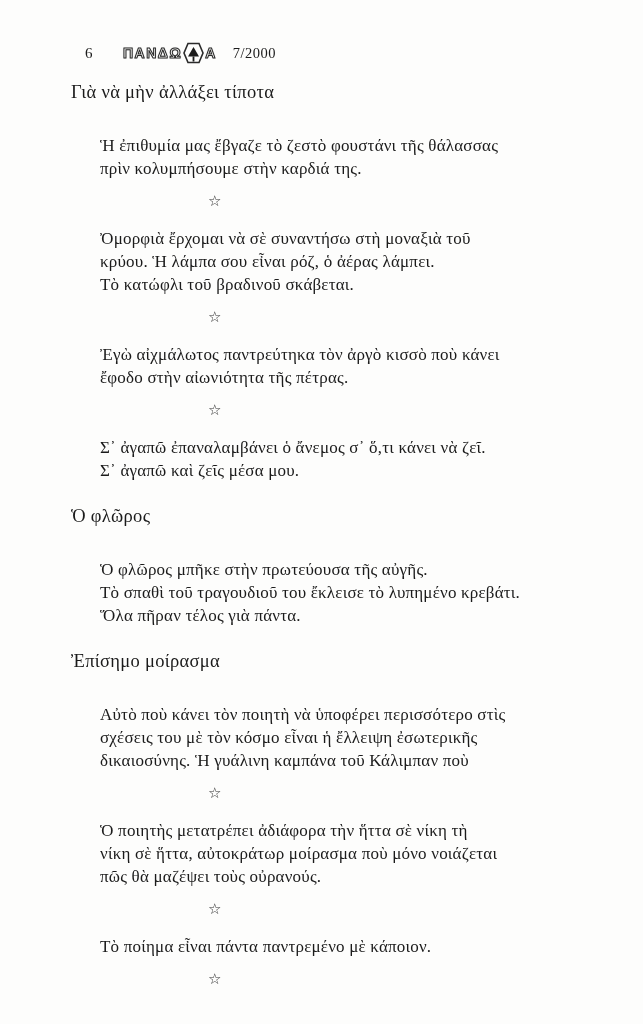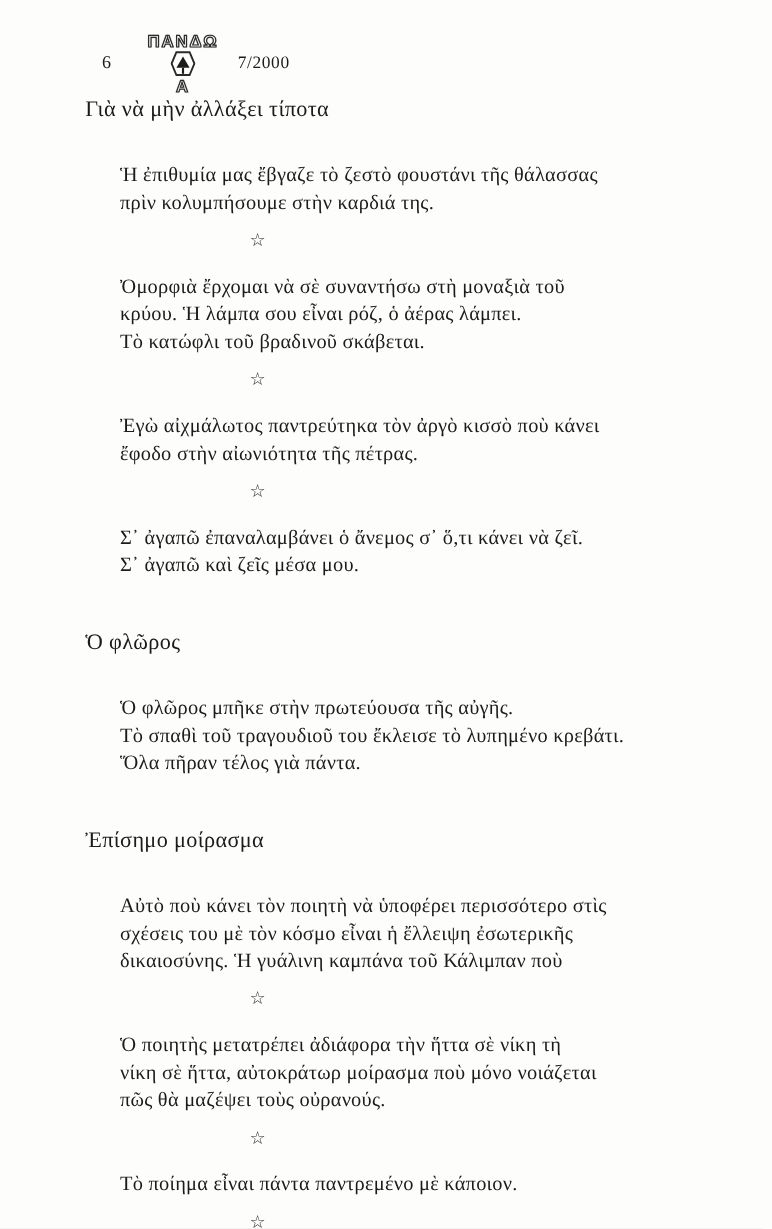--- a/index.html
+++ b/index.html
@@ -28,21 +28,20 @@
     margin-bottom: 18px;
   }
   .page-number {
     font-size: 15px;
     letter-spacing: 0.5px;
   }
   .logo {
     display: flex;
     align-items: center;
     margin-left: 30px;
-    flex-direction: column;
   }
   .logo-text {
     font-family: "Liberation Sans", sans-serif;
     font-weight: bold;
     font-size: 14px;
     letter-spacing: 1.5px;
     color: #f6f6f4;
     -webkit-text-stroke: 1px #2a2a2a;
     text-shadow:
       0 0 1px #2a2a2a;
@@ -62,21 +61,21 @@
   .poem-title {
     font-weight: normal;
     font-size: 18.5px;
     margin: 0 0 0 -4px;
     letter-spacing: 0.3px;
   }
   .poem-title.first {
     margin-top: 2px;
   }
   .poem-title.later {
-    margin-top: 44px;
+    margin-top: 24px;
   }
   .stanza {
     margin: 18px 0 0 25px;
   }
   .poem-line {
     font-size: 17px;
     line-height: 23px;
     white-space: nowrap;
     letter-spacing: 0.2px;
   }

